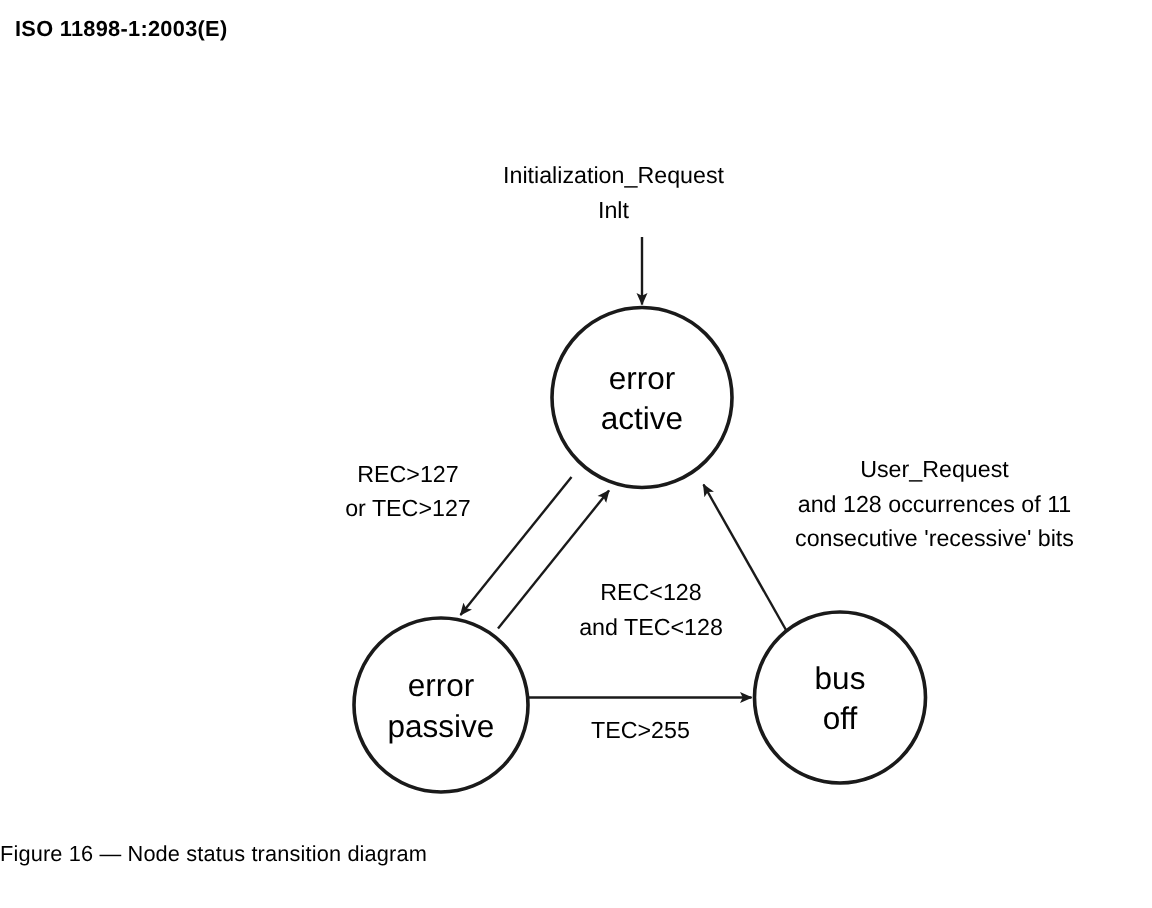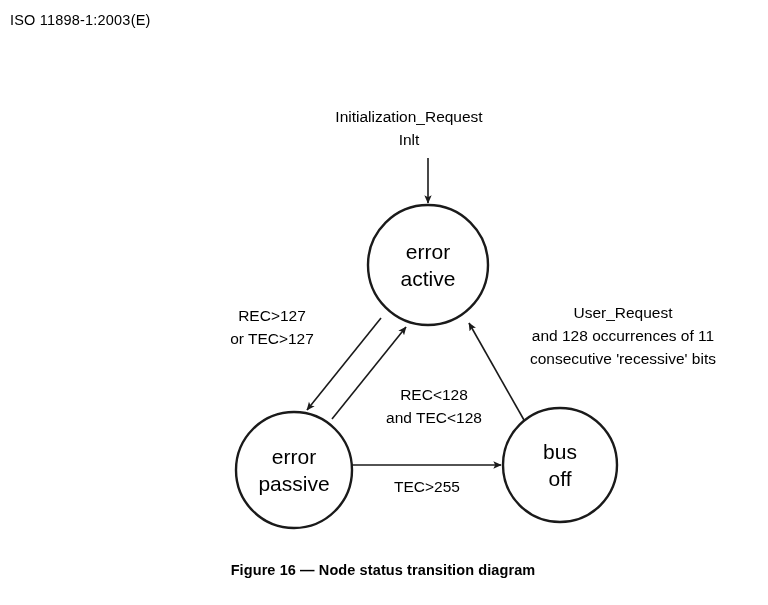--- a/index.html
+++ b/index.html
@@ -17,21 +17,21 @@
   }
   #page {
     position: absolute;
     inset: 0;
   }
   .doc-header {
     position: absolute;
     left: 10px;
     top: 12px;
     font-size: 14.5px;
-    font-weight: normal;
+    font-weight: bold;
     letter-spacing: 0.2px;
     white-space: nowrap;
   }
   #figure-svg {
     position: absolute;
     left: 0;
     top: 0;
     width: 768px;
     height: 605px;
   }
@@ -45,23 +45,23 @@
     font-family: "Liberation Sans", sans-serif;
     font-size: 15.5px;
     fill: #000000;
     text-anchor: middle;
   }
   .caption {
     position: absolute;
     left: 0;
     right: 2px;
     top: 562px;
-    text-align: center;
+    text-align: left;
     font-size: 14.5px;
-    font-weight: bold;
+    font-weight: normal;
     letter-spacing: 0.1px;
   }
   .state-circle {
     fill: #ffffff;
     stroke: #1a1a1a;
     stroke-width: 2.4;
   }
   .edge-line {
     stroke: #1a1a1a;
     stroke-width: 1.6;

